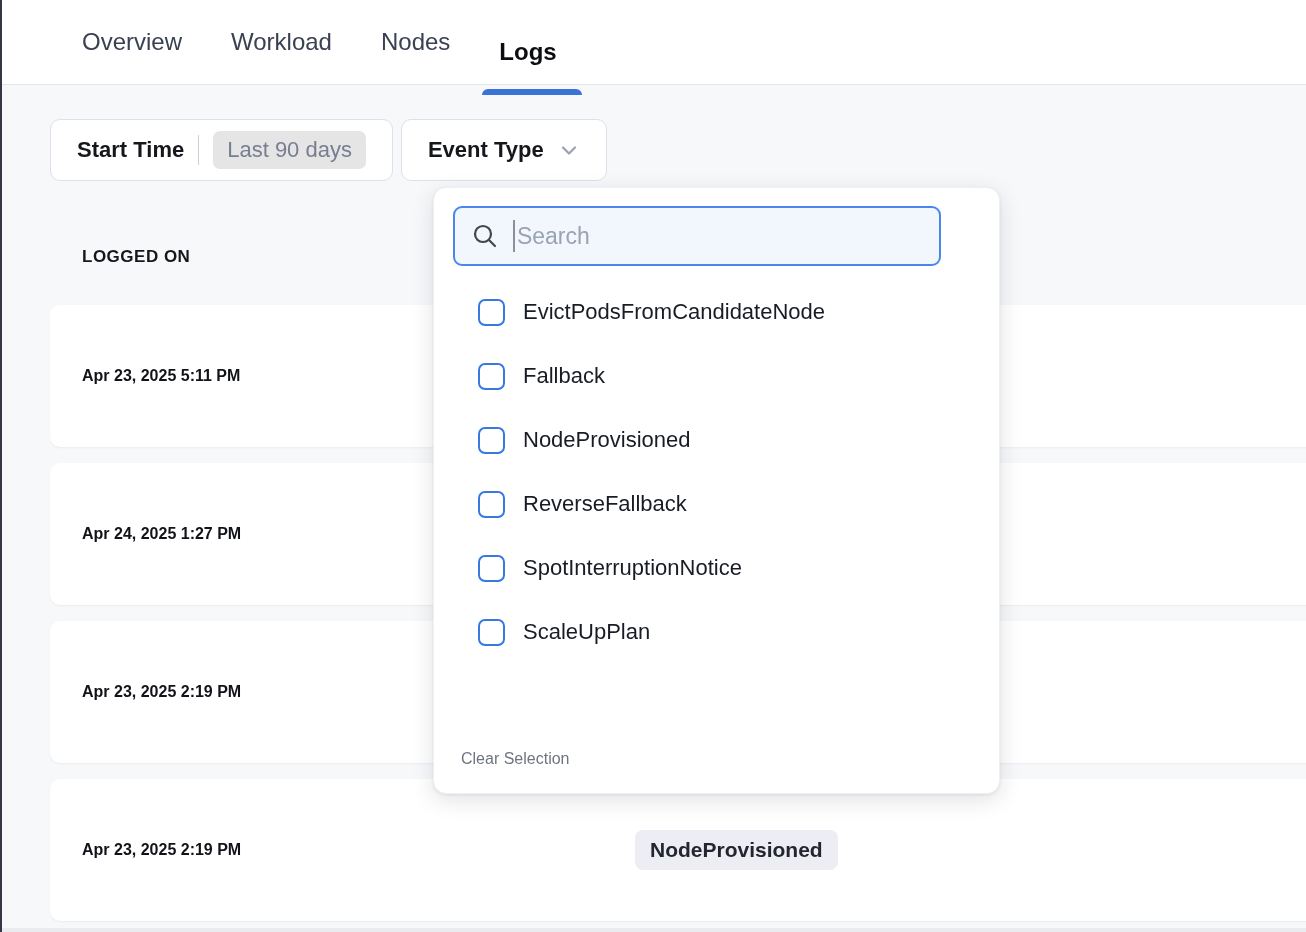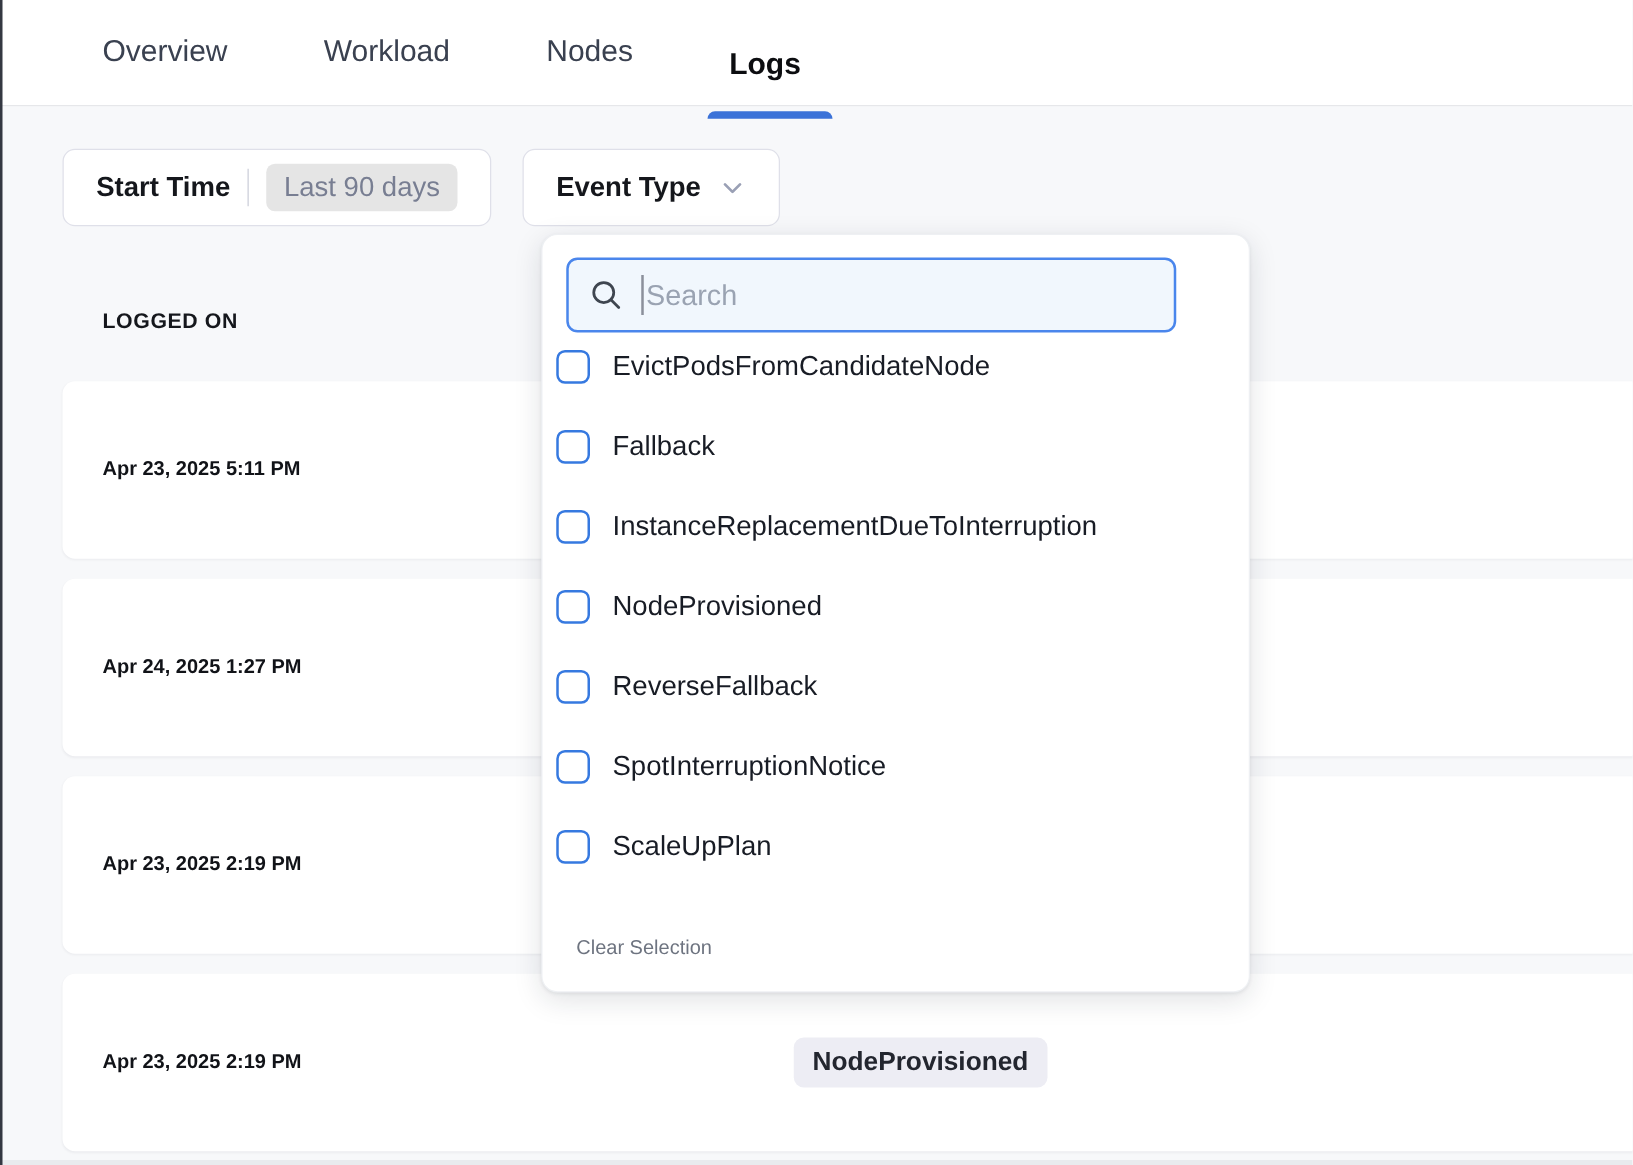--- a/index.html
+++ b/index.html
@@ -15,35 +15,35 @@
     position: absolute; left: 0; top: 0; width: 2px; height: 932px;
     background: #343842; z-index: 50;
   }
   
   .tabbar {
     position: absolute; left: 0; top: 0; width: 1306px; height: 85px;
     background: #ffffff; border-bottom: 1px solid #e6e7ea;
   }
   .tabs {
     display: flex; align-items: center; height: 100%;
-    padding-left: 82px; gap: 77px;
+    padding-left: 82px; gap: 49px;
   }
   .tab {
     font-size: 24px; font-weight: 500; color: #3a4150;
     cursor: pointer; position: relative; padding: 4px 0;
   }
   .tab.active { font-weight: 700; color: #0c0d10; margin-top: 19px; }
   .tab-underline {
     position: absolute; left: -17px; bottom: -25px; height: 6px; width: 100px;
     background: #3b72d8; border-radius: 6px 6px 0 0;
   }
   
   .filter-row {
     position: absolute; left: 50px; top: 119px;
-    display: flex; gap: 25px; z-index: 5;
+    display: flex; gap: 8px; z-index: 5;
   }
   .filter-btn {
     display: inline-flex; align-items: center; height: 62px;
     background: #ffffff; border: 1px solid #dfe0e9; border-radius: 10px;
     padding: 0 26px; cursor: pointer;
   }
   .filter-label { font-size: 22px; font-weight: 700; color: #15171c; }
   .filter-divider {
     width: 1px; height: 30px; background: #ccced9; margin: 0 14px;
   }
@@ -96,22 +96,22 @@
   .search-icon { display: inline-flex; margin-right: 14px; }
   .text-caret { width: 2px; height: 32px; background: #8b909b; margin-right: 2px; }
   .search-input {
     border: none; outline: none; background: transparent;
     font-family: "Liberation Sans", "DejaVu Sans", sans-serif;
     font-size: 23px; color: #1a1e27; width: 430px;
   }
   .search-input::placeholder { color: #9aa3b2; }
   .option-list { position: absolute; left: 0; top: 92px; width: 100%; }
   .option-item {
-    display: flex; align-items: flex-start; height: 64px;
-    padding-left: 11px; cursor: pointer;
+    display: flex; align-items: center; height: 64px;
+    padding-left: 44px; cursor: pointer;
   }
   .checkbox {
     width: 27px; height: 27px; border: 2px solid #3679e0; border-radius: 7px;
     background: #ffffff; flex-shrink: 0; cursor: pointer;
   }
   .option-label { margin-left: 18px; font-size: 22px; color: #181c25; }
   .clear-selection {
     position: absolute; left: 27px; top: 562px;
     font-size: 16px; color: #6e7480; cursor: pointer;
   }
@@ -183,24 +183,20 @@
     <div class="option-item">
       <span class="checkbox"></span>
       <span class="option-label">EvictPodsFromCandidateNode</span>
     </div>
     <div class="option-item">
       <span class="checkbox"></span>
       <span class="option-label">Fallback</span>
     </div>
     <div class="option-item">
       <span class="checkbox"></span>
-      <span class="option-label">InstanceReplacementDueToInterruption</span>
-    </div>
-    <div class="option-item">
-      <span class="checkbox"></span>
       <span class="option-label">NodeProvisioned</span>
     </div>
     <div class="option-item">
       <span class="checkbox"></span>
       <span class="option-label">ReverseFallback</span>
     </div>
     <div class="option-item">
       <span class="checkbox"></span>
       <span class="option-label">SpotInterruptionNotice</span>
     </div>

